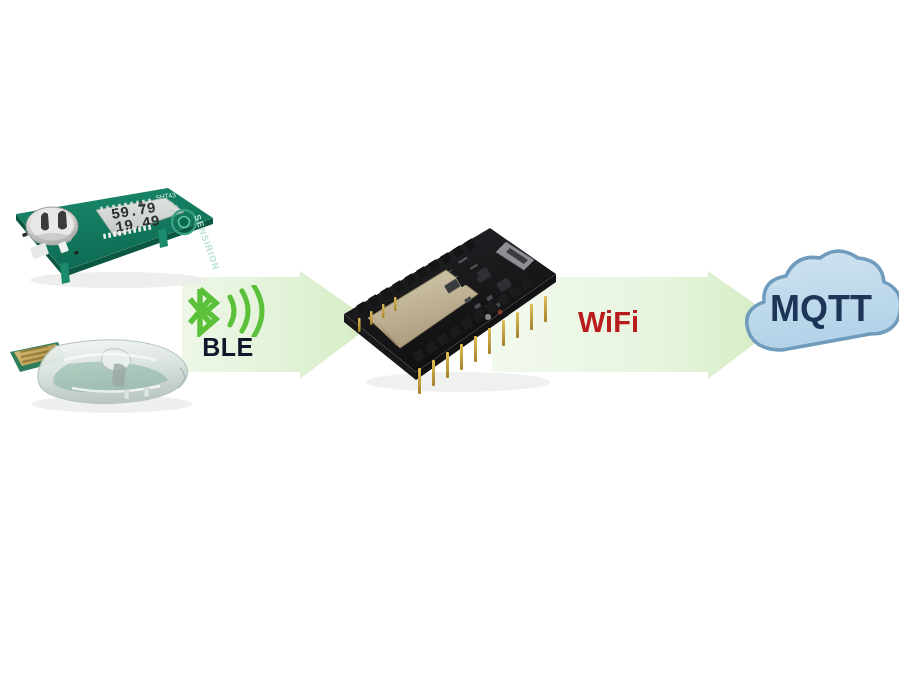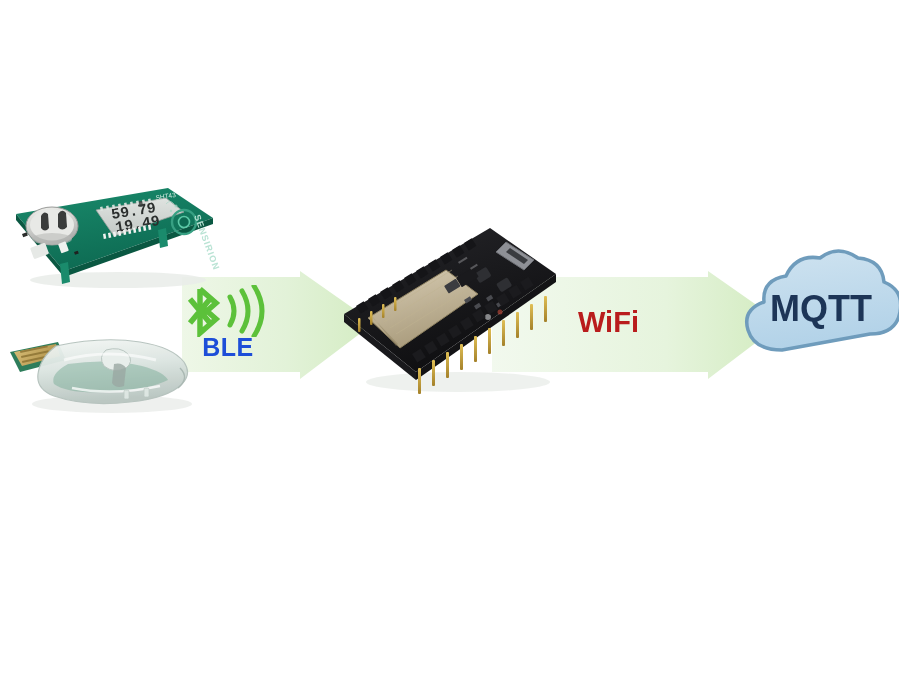--- a/index.html
+++ b/index.html
@@ -70,21 +70,21 @@
   }
   .ble-text {
     position: absolute;
     left: 0;
     top: 48px;
     width: 96px;
     text-align: center;
     font-size: 25px;
     font-weight: bold;
     letter-spacing: 0.5px;
-    color: #1d4ed8;
+    color: #0f172a;
   }
 
   
   .wifi-text {
     position: absolute;
     left: 578px;
     top: 306px;
     font-size: 29px;
     font-weight: bold;
     color: #b91c1c;

